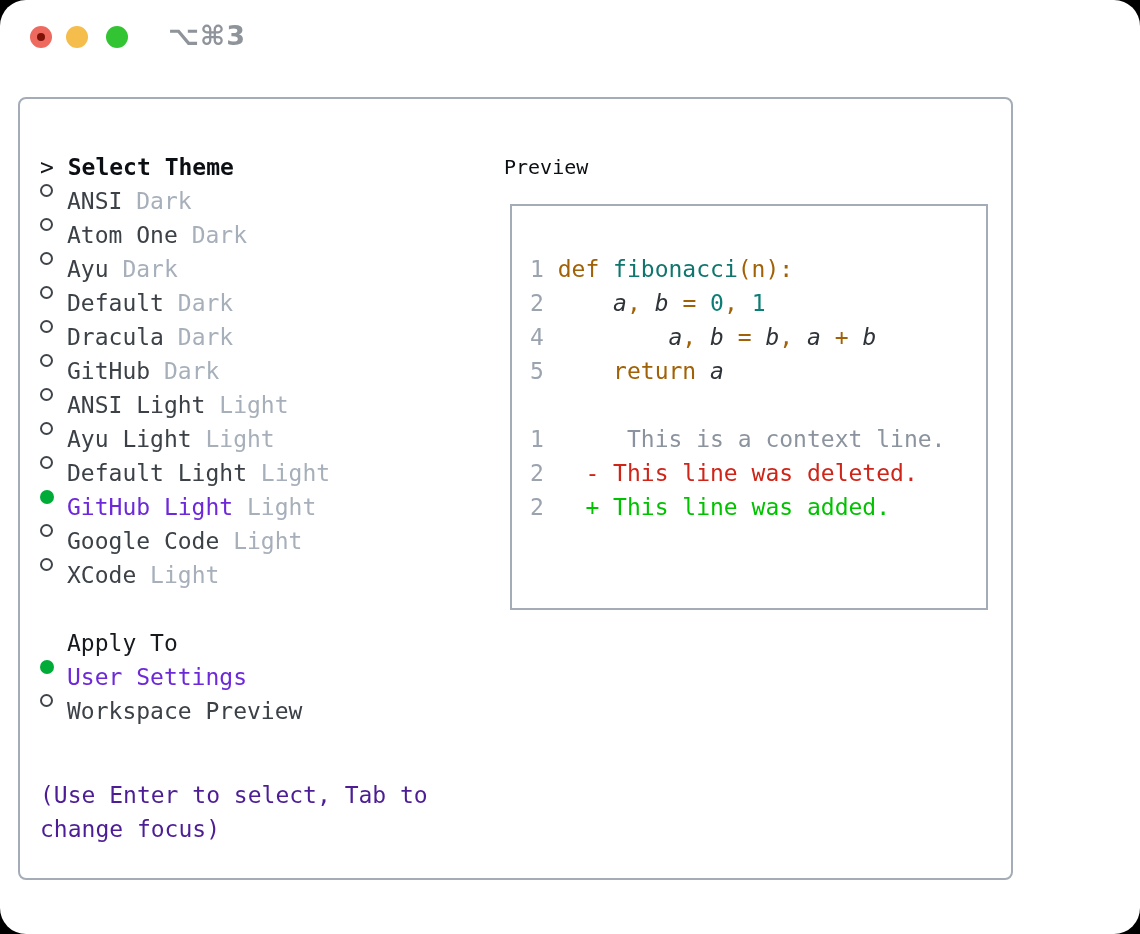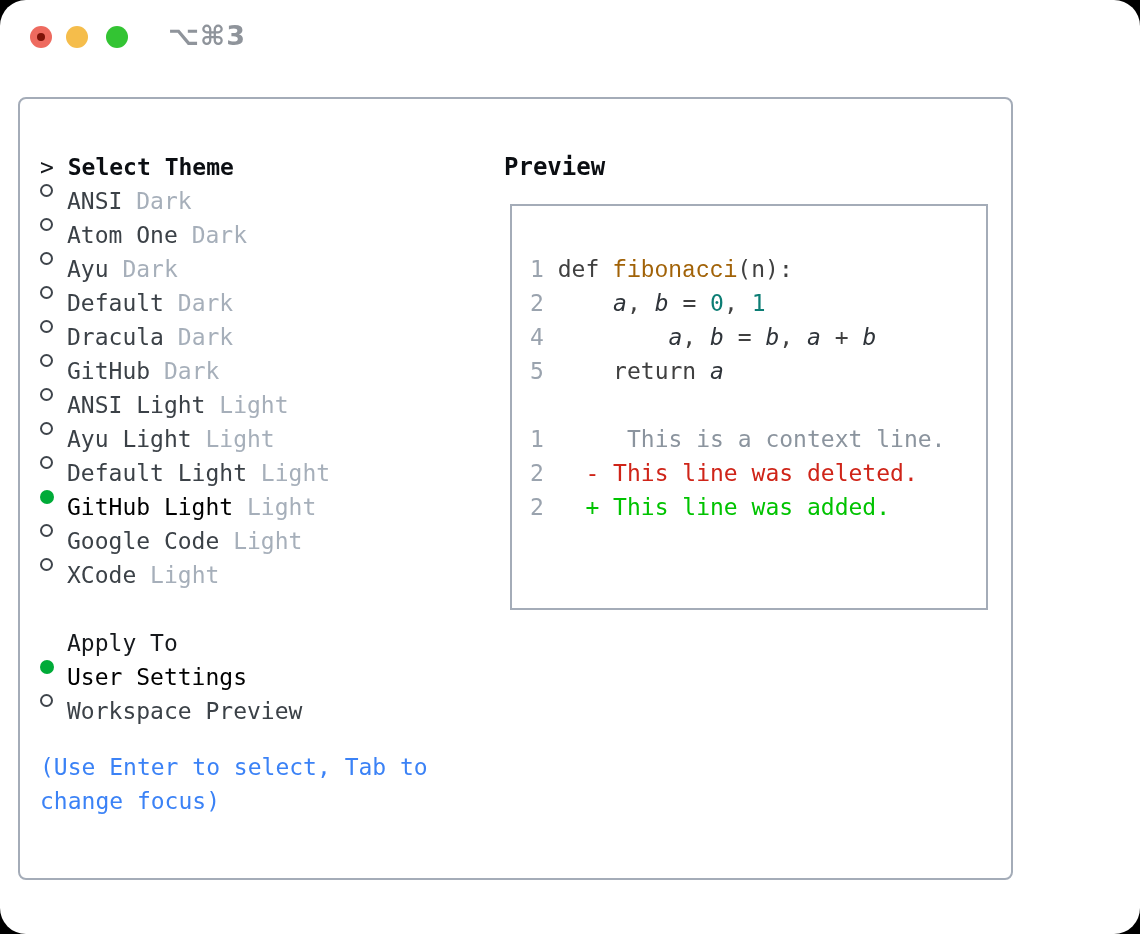--- a/index.html
+++ b/index.html
@@ -41,39 +41,39 @@
   .picker-header{white-space:pre;color:#16191d;}
   .picker-header .cursor{font-weight:400;}
   .picker-header .hdr-label{font-weight:700;color:#0b0e12;}
   .row{display:flex;height:34px;cursor:default;}
   .bullet{
     flex:0 0 auto;width:13px;height:13px;border-radius:50%;
     border:2px solid #3f454c;box-sizing:border-box;margin-right:14px;
   }
   .row.selected .bullet{border:none;background:#00ab38;width:14px;height:14px;margin-right:13px;}
   .row .name{color:#3b4147;white-space:pre;}
-  .row.selected .name{color:#000000;}
+  .row.selected .name{color:#6d28d9;}
   .row .tag{color:#a6afba;white-space:pre;}
   .gap{height:34px;}
   .apply-header{padding-left:27px;color:#16191d;}
-  .hint{margin-top:22px;width:412px;color:#3b82f6;}
+  .hint{margin-top:50px;width:412px;color:#4c1d95;}
   
   .preview-title{
     position:absolute;left:484px;top:51px;
-    font-size:24px;line-height:34px;font-weight:700;color:#0b0e12;
+    font-size:20px;line-height:34px;font-weight:400;color:#0b0e12;
   }
   .preview-box{
     position:absolute;left:490px;top:105px;width:478px;height:406px;
     border:2px solid #a4acb8;background:#fff;box-sizing:border-box;
     padding:46px 0 0 18px;overflow:hidden;
   }
   .pline{font-size:23px;line-height:34px;height:34px;white-space:pre;}
   .tok-ln{color:#9aa3ae;}
-  .tok-code{color:#404040;}
-  .tok-func{color:#a16207;font-family:Liberation Mono, monospace;}
+  .tok-code{color:#a16207;}
+  .tok-func{color:#0f766e;}
   .tok-num{color:#0c7d74;}
   .tok-builtin{color:#1d93cc;}
   .tok-var{color:#2f343a;font-style:italic;}
   .tok-ctx{color:#8b949e;}
   .tok-del{color:#cf2418;margin-top:8px;}
   .tok-add{color:#00c300;}
 </style>
 </head>
 <body>
 

